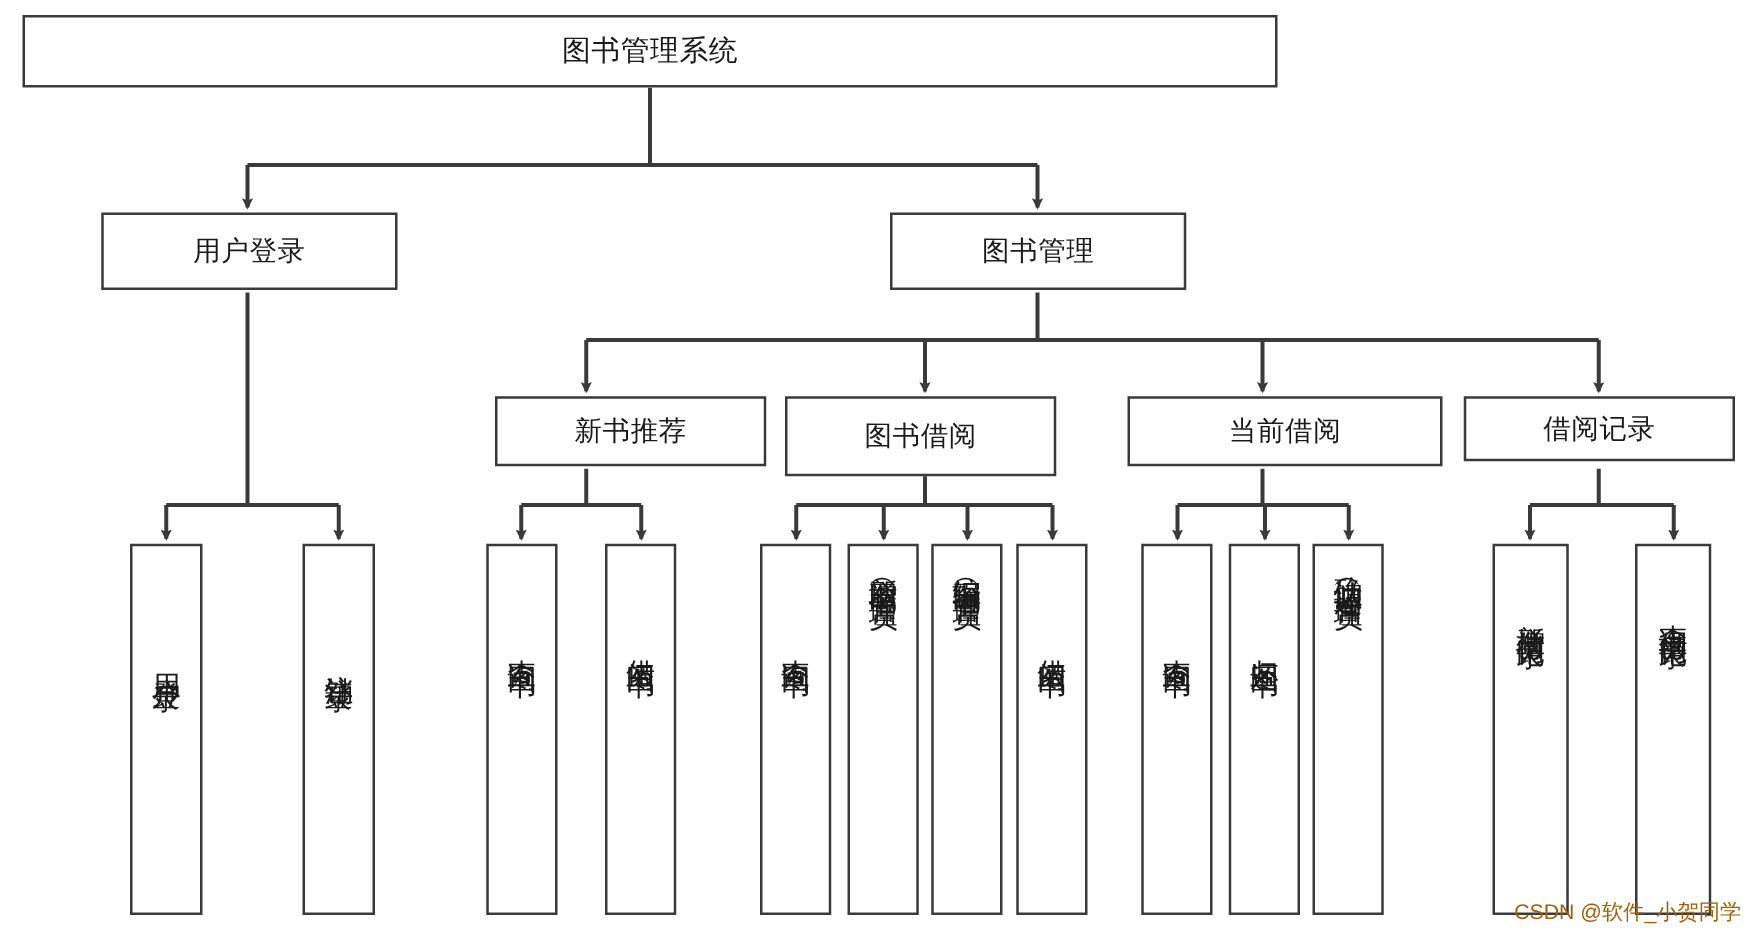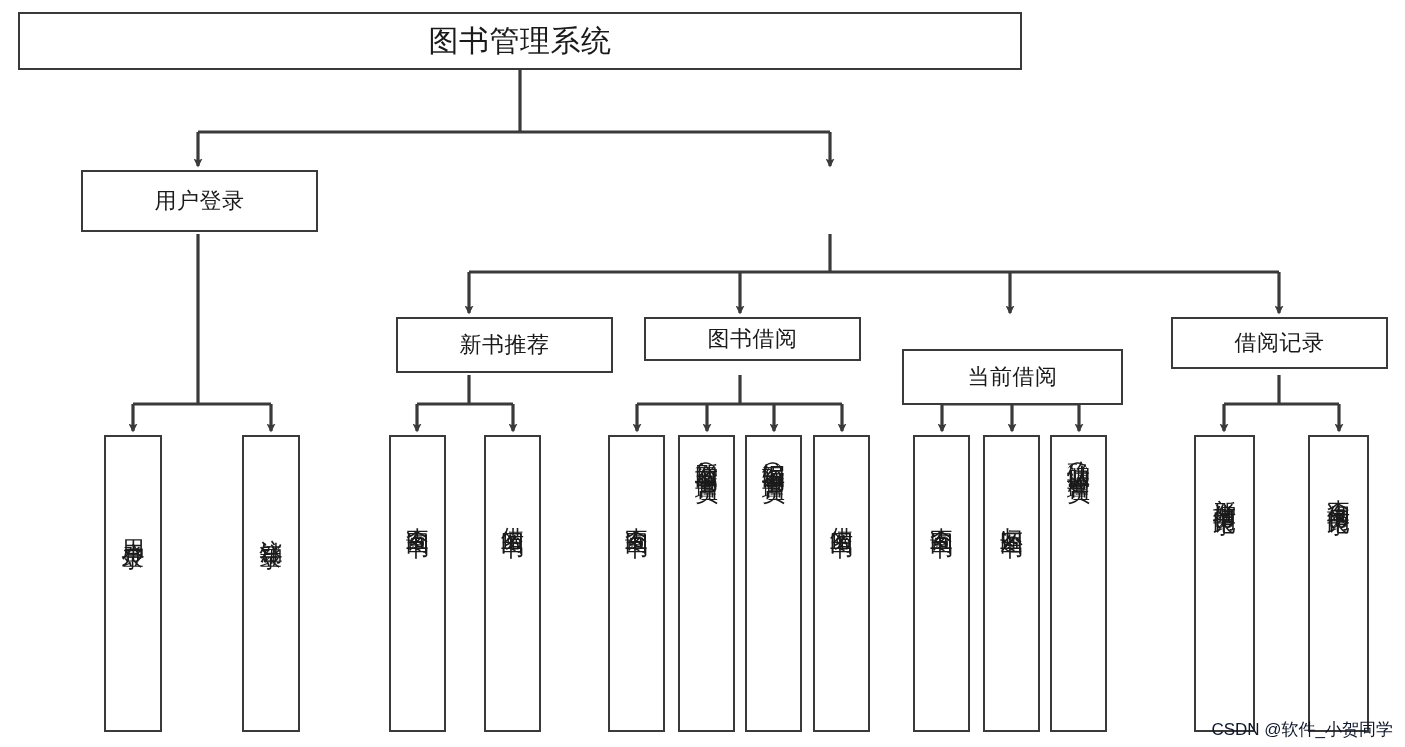--- a/index.html
+++ b/index.html
@@ -42,42 +42,42 @@
     line-height: 1.18;
     color: #1a1a1a;
     letter-spacing: 0.5px;
   }
   
   .node.horizontal .node-label {
     font-size: 22px;
     white-space: nowrap;
   }
   .node.root .node-label {
-    font-size: 30px;
+    font-size: 23px;
   }
   
   .node.vertical {
     align-items: flex-start;
     justify-content: center;
     padding-top: 6px;
   }
   .node.vertical .node-label {
     writing-mode: vertical-rl;
     text-orientation: upright;
     font-size: 23px;
     line-height: 1.0;
     letter-spacing: 3px;
     white-space: nowrap;
   }
   #watermark {
     position: absolute;
     right: 12px;
     bottom: 6px;
     font-size: 17px;
-    color: #0f172a;
+    color: #a16207;
     white-space: nowrap;
     user-select: none;
     margin-top: 24px;
   }
 </style>
 </head>
 <body>
 
 <div id="diagram-root">
 
@@ -132,30 +132,33 @@
   </svg>
 
   <div class="node horizontal root" style="left:18px; top:12px; width:1004px; height:58px;">
     <span class="node-label">图书管理系统</span>
   </div>
 
   <div class="node horizontal" style="left:81px; top:170px; width:237px; height:62px;">
     <span class="node-label">用户登录</span>
   </div>
 
+  <div class="node horizontal" style="left:712px; top:170px; width:237px; height:62px;">
+    <span class="node-label">图书管理</span>
+  </div>
 
   <div class="node horizontal" style="left:361px; top:317px; width:217px; height:56px;margin-left:35px;">
     <span class="node-label">新书推荐</span>
   </div>
 
-  <div class="node horizontal" style="left:644px; top:317px; width:217px; height:44px;">
+  <div class="node horizontal" style="left:628px; top:317px; width:217px; height:64px;">
     <span class="node-label">图书借阅</span>
   </div>
 
-  <div class="node horizontal" style="left:902px; top:317px; width:221px; height:56px;margin-top:32px;">
+  <div class="node horizontal" style="left:902px; top:317px; width:252px; height:56px;">
     <span class="node-label">当前借阅</span>
   </div>
 
   <div class="node horizontal" style="left:1171px; top:317px; width:217px; height:52px;">
     <span class="node-label">借阅记录</span>
   </div>
 
   <div class="node vertical" style="left:104px; top:435px; width:58px; height:297px; padding-top:84px;">
     <span class="node-label">用户登录</span>
   </div>

